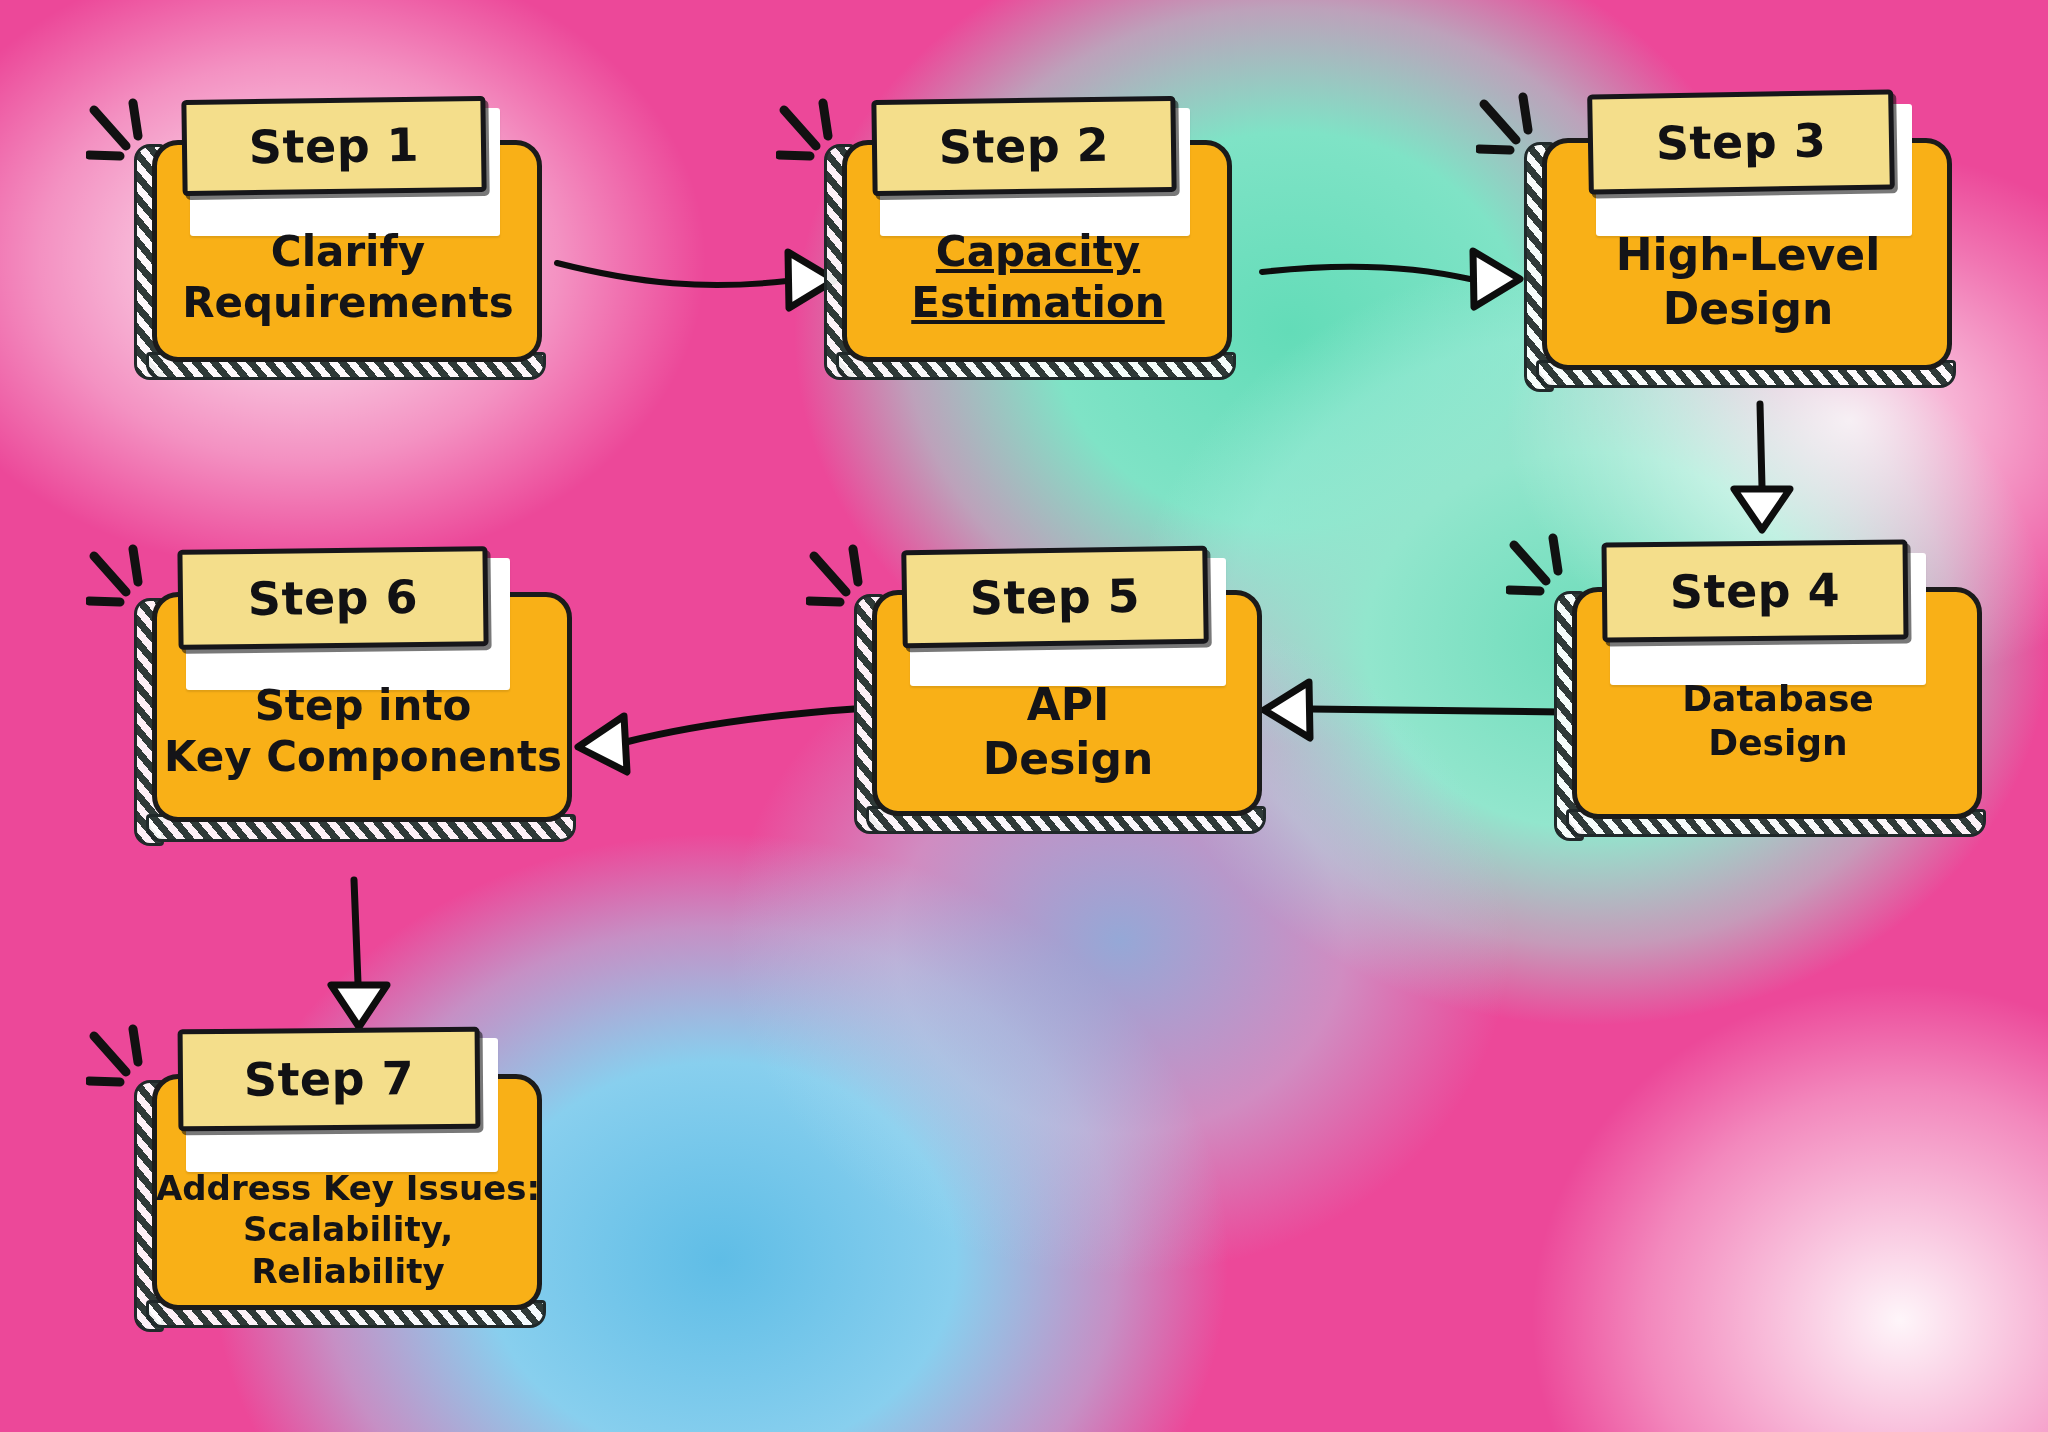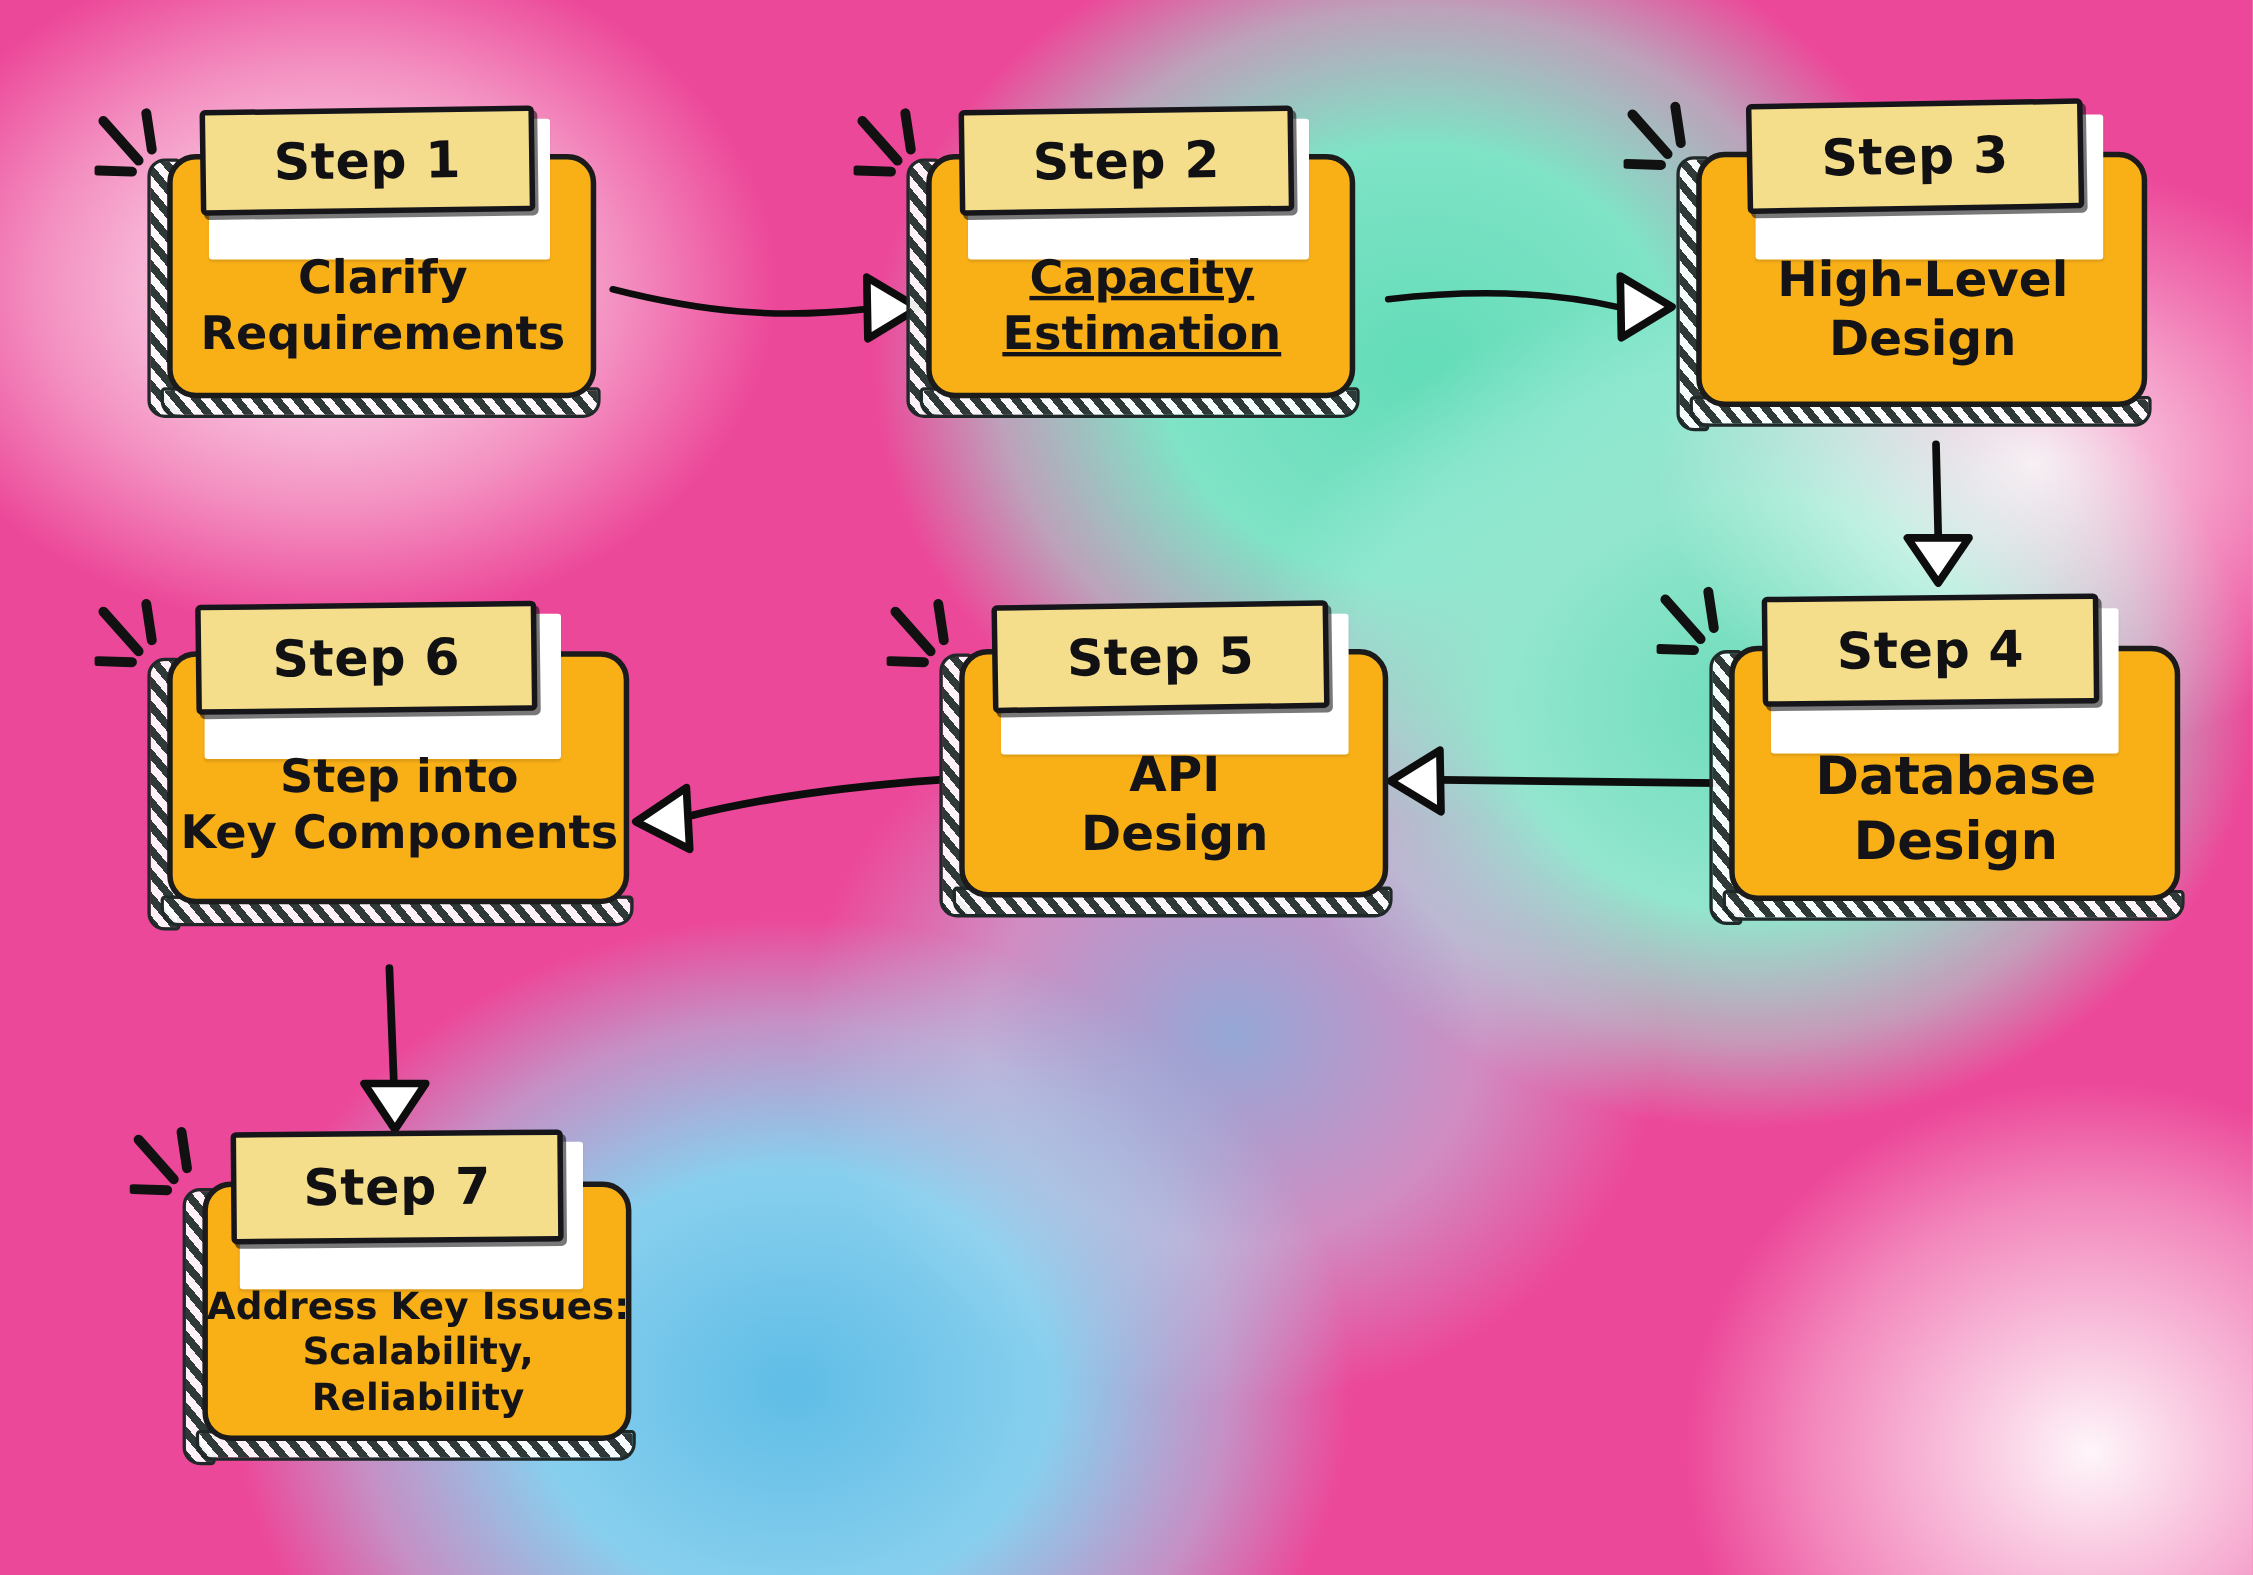--- a/index.html
+++ b/index.html
@@ -181,21 +181,21 @@
       <line x1="47" y1="5" x2="52" y2="38" stroke="#111" stroke-width="9" stroke-linecap="round"></line>
       <line x1="3" y1="57" x2="34" y2="58" stroke="#111" stroke-width="9" stroke-linecap="round"></line>
     </svg>
     <div class="hatch hatch-l" style="left:-4px;top:50px;width:30px;height:250px;"></div>
     <div class="hatch hatch-b" style="left:8px;top:268px;width:420px;height:28px;"></div>
     <div class="body" style="left:14px;top:46px;width:410px;height:232px;"></div>
     <div class="paper" style="left:52px;top:12px;width:316px;height:132px;"></div>
     <div class="tab" style="left:44px;top:0px;width:306px;height:100px;transform:rotate(-0.6deg);">
       <span style="font-size:46px;">Step 4</span>
     </div>
-    <div class="label" style="top:136px;font-size:48px;">Database
+    <div class="label" style="top:136px;font-size:36px;">Database
 Design</div>
   </div>
 
   <div class="node" style="left:858px;top:548px;width:420px;height:300px;">
     <svg class="spark" style="left:-52px;top:-4px;" viewBox="0 0 74 74">
       <line x1="8" y1="12" x2="40" y2="48" stroke="#111" stroke-width="9" stroke-linecap="round"></line>
       <line x1="47" y1="5" x2="52" y2="38" stroke="#111" stroke-width="9" stroke-linecap="round"></line>
       <line x1="3" y1="57" x2="34" y2="58" stroke="#111" stroke-width="9" stroke-linecap="round"></line>
     </svg>
     <div class="hatch hatch-l" style="left:-4px;top:46px;width:30px;height:240px;"></div>
@@ -219,21 +219,21 @@
     <div class="hatch hatch-b" style="left:8px;top:266px;width:430px;height:28px;"></div>
     <div class="body" style="left:14px;top:44px;width:420px;height:230px;"></div>
     <div class="paper" style="left:48px;top:10px;width:324px;height:132px;"></div>
     <div class="tab" style="left:40px;top:0px;width:310px;height:100px;transform:rotate(-0.7deg);">
       <span style="font-size:46px;">Step 6</span>
     </div>
     <div class="label" style="top:132px;font-size:42px;">Step into
 Key Components</div>
   </div>
 
-  <div class="node" style="left:138px;top:1028px;width:420px;height:320px;margin-left:32px;">
+  <div class="node" style="left:138px;top:1028px;width:420px;height:320px;">
     <svg class="spark" style="left:-52px;top:-4px;" viewBox="0 0 74 74">
       <line x1="8" y1="12" x2="40" y2="48" stroke="#111" stroke-width="9" stroke-linecap="round"></line>
       <line x1="47" y1="5" x2="52" y2="38" stroke="#111" stroke-width="9" stroke-linecap="round"></line>
       <line x1="3" y1="57" x2="34" y2="58" stroke="#111" stroke-width="9" stroke-linecap="round"></line>
     </svg>
     <div class="hatch hatch-l" style="left:-4px;top:52px;width:30px;height:252px;"></div>
     <div class="hatch hatch-b" style="left:8px;top:272px;width:400px;height:28px;"></div>
     <div class="body" style="left:14px;top:46px;width:390px;height:236px;"></div>
     <div class="paper" style="left:48px;top:10px;width:312px;height:134px;"></div>
     <div class="tab" style="left:40px;top:0px;width:302px;height:102px;transform:rotate(-0.5deg);">

